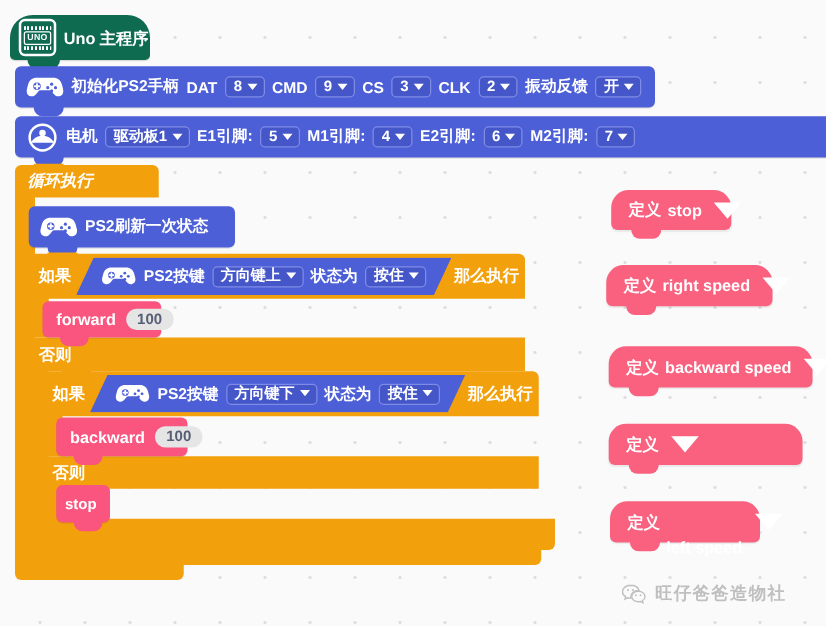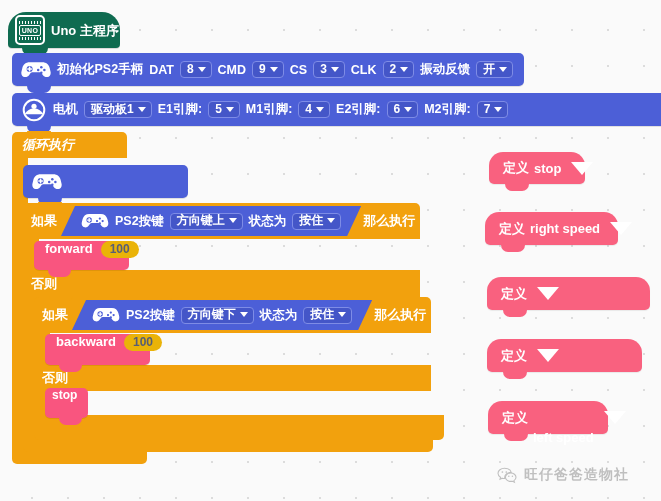--- a/index.html
+++ b/index.html
@@ -87,26 +87,26 @@
     display:inline-flex;align-items:center;background:#4c5fd7;
     height:30px;box-sizing:border-box;
     clip-path:polygon(14px 0, 100% 0, calc(100% - 14px) 100%, 0 100%);
     padding:0 20px 0 20px;gap:6px;position:relative;justify-content:space-between;
   }
   .hexwrap{display:inline-flex;align-items:center;}
 
   
   .pink{
     position:absolute;background:#f9557f;border-radius:5px;
-    display:flex;align-items:flex-start;box-shadow:0 1px 0 rgba(0,0,0,.08);
+    display:flex;align-items:center;box-shadow:0 1px 0 rgba(0,0,0,.08);
   }
   .pink .nb{position:absolute;left:14px;bottom:-7px;width:23px;height:8px;background:#f9557f;border-radius:0 0 7px 7px;}
   .pname{color:#fff;font-size:13px;font-weight:bold;margin-left:11px;white-space:nowrap;}
   .numfield{
-    background:#eab308;color:#575e75;border-radius:10px;
+    background:#e5e5e5;color:#575e75;border-radius:10px;
     font-size:12px;font-weight:bold;padding:2px 9px 3px;margin-left:8px;line-height:1;
   }
 
   
   .defhat{
     position:absolute;background:#f9617f;border-radius:14px 14px 5px 5px;
     display:flex;align-items:center;box-shadow:0 1px 1px rgba(0,0,0,.07);
   }
   .defhat .nb{position:absolute;left:16px;bottom:-7px;width:24px;height:8px;background:#f9617f;border-radius:0 0 7px 7px;}
   .defhat .dl{color:#fff;font-size:13px;font-weight:bold;margin-left:14px;white-space:nowrap;}
@@ -235,20 +235,21 @@
         <path d="M8.5 3.2h13c3.6 0 6.2 2.1 7.1 5.6l.9 3.6c.7 2.8-.6 5.2-3.1 5.6-2 .3-3.4-.6-4.6-2.1l-1.4-1.8c-.5-.6-1-.9-1.8-.9h-7.2c-.8 0-1.3.3-1.8.9l-1.4 1.8c-1.2 1.5-2.6 2.4-4.6 2.1-2.5-.4-3.8-2.8-3.1-5.6l.9-3.6c.9-3.5 3.5-5.6 7.1-5.6z" fill="#ffffff"></path>
         <circle cx="8.6" cy="10" r="3.0" fill="#4c5fd7"></circle>
         <rect x="7.85" y="7.6" width="1.5" height="4.8" fill="#ffffff" rx=".5"></rect>
         <rect x="6.2" y="9.25" width="4.8" height="1.5" fill="#ffffff" rx=".5"></rect>
         <circle cx="20.3" cy="8.3" r="1.25" fill="#4c5fd7"></circle>
         <circle cx="23.4" cy="11.1" r="1.25" fill="#4c5fd7"></circle>
         <circle cx="17.2" cy="11.1" r="1.25" fill="#4c5fd7"></circle>
         <circle cx="20.3" cy="13.7" r="1.25" fill="#4c5fd7"></circle>
       </svg>
     </span>
+    <span class="lbl">PS2刷新一次状态</span>
   </div>
 
   <div style="position:absolute;left:23px;top:203px;width:397px;height:36px;background:#f2a10d;border-radius:5px 5px 0 0;display:flex;align-items:center;">
     <div style="position:absolute;left:15px;top:-1px;width:24px;height:5px;background:#f2a10d;border-radius:0 0 6px 6px;"></div>
     <span class="c-lbl" style="margin-left:8px;">如果</span>
     <span class="hexwrap" style="margin-left:4px;">
       <span class="hex">
         <span style="display:flex;align-items:center;">
           <svg class="gamepad" width="28" height="20" viewBox="0 0 30 22" aria-hidden="true">
             <path d="M8.5 3.2h13c3.6 0 6.2 2.1 7.1 5.6l.9 3.6c.7 2.8-.6 5.2-3.1 5.6-2 .3-3.4-.6-4.6-2.1l-1.4-1.8c-.5-.6-1-.9-1.8-.9h-7.2c-.8 0-1.3.3-1.8.9l-1.4 1.8c-1.2 1.5-2.6 2.4-4.6 2.1-2.5-.4-3.8-2.8-3.1-5.6l.9-3.6c.9-3.5 3.5-5.6 7.1-5.6z" fill="#ffffff"></path>
@@ -355,20 +356,21 @@
   <div class="defhat" style="left:485px;top:212px;width:133px;height:33px;">
     <div class="nb"></div>
     <span class="dl">定义</span>
     <span class="dl" style="margin-left:5px;">right speed</span>
     <span class="bigcaret"></span>
   </div>
 
   <div class="defhat" style="left:487px;top:277px;width:163px;height:33px;">
     <div class="nb"></div>
     <span class="dl">定义</span>
+    <span class="dl" style="margin-left:5px;">backward speed</span>
     <span class="bigcaret"></span>
   </div>
 
   <div class="defhat" style="left:487px;top:339px;width:155px;height:33px;">
     <div class="nb"></div>
     <span class="dl">定义</span>
     <span class="bigcaret"></span>
   </div>
 
   <div class="defhat" style="left:488px;top:401px;width:120px;height:33px;">

